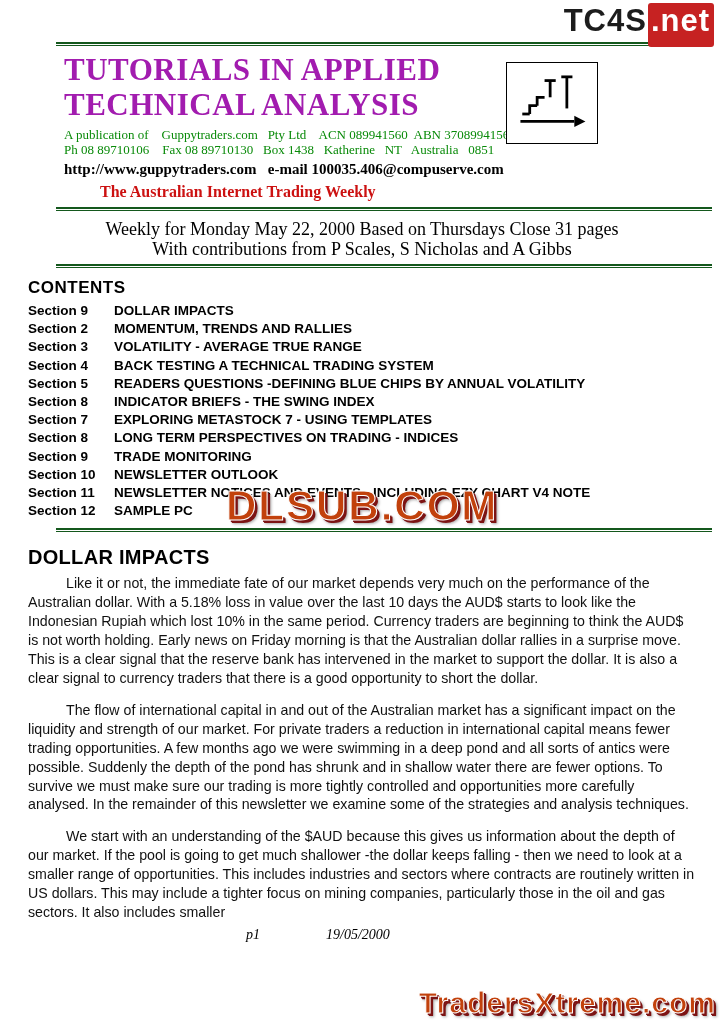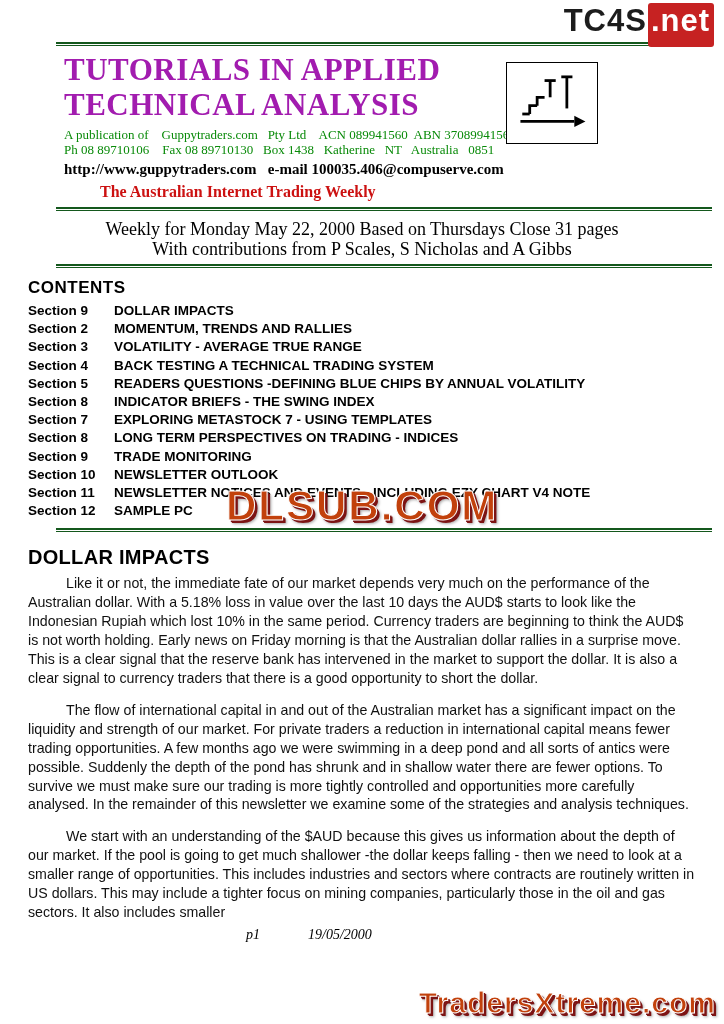--- a/index.html
+++ b/index.html
@@ -76,21 +76,21 @@
   
   .article-heading { margin-top:14px; font-size:20px; font-weight:bold; letter-spacing:.3px; }
   .article p {
     margin-top:5px; font-size:14.2px; line-height:18.9px;
     text-indent:38px; color:#111; text-align:left;
   }
   .article p + p { margin-top:13px; }
 
   
   .page-footer {
-    margin-top:4px; padding-left:218px; display:flex; gap:48px;
+    margin-top:4px; padding-left:218px; display:flex; gap:66px;
     font-family:"Liberation Serif", serif; font-style:italic;
     font-size:14px; line-height:18px;
   }
 
   
   .wm {
     position:absolute; font-family:"Liberation Sans", sans-serif;
     font-weight:bold; color:#c2410c; white-space:nowrap;
     -webkit-text-stroke:1px #ffffff;
     text-shadow: 2px 2px 0 #7d1414, 3px 3px 0 #7d1414, 4px 4px 3px rgba(0,0,0,.35);

